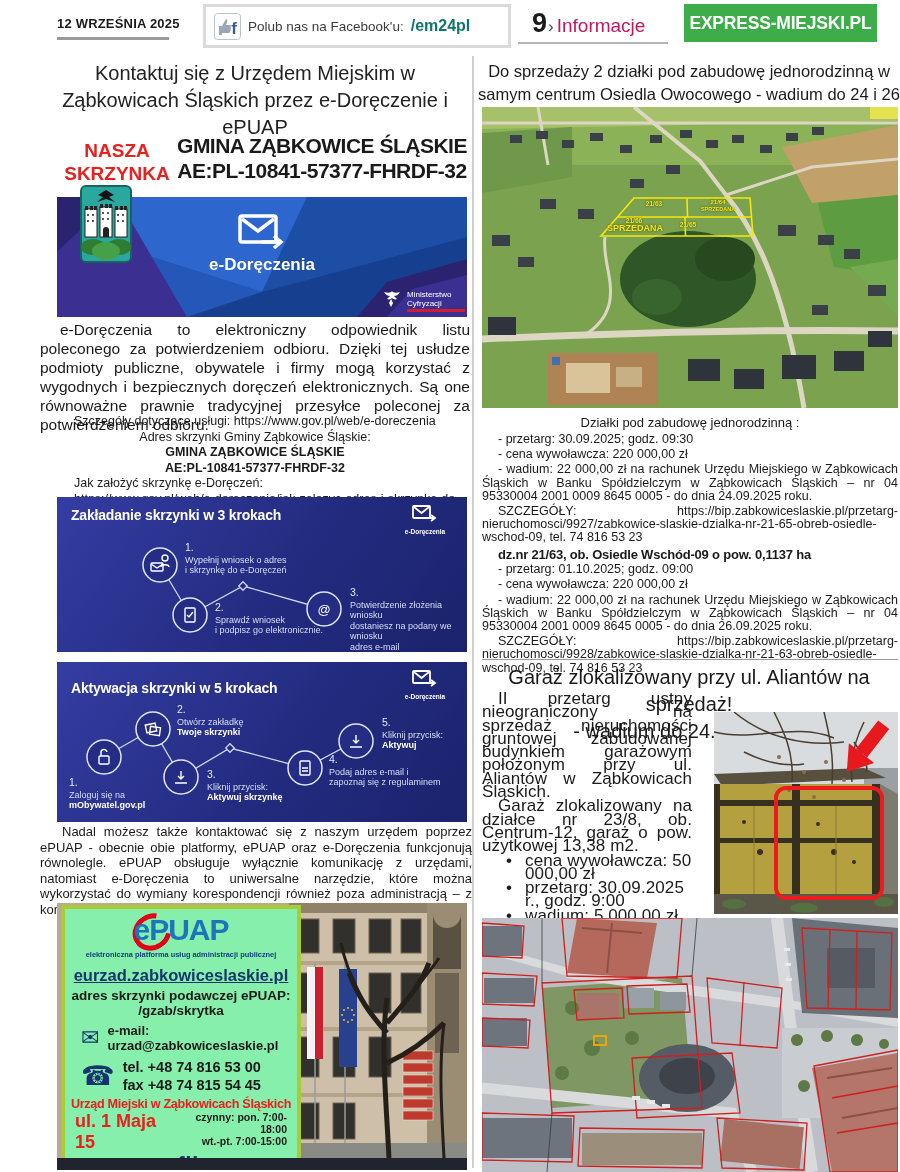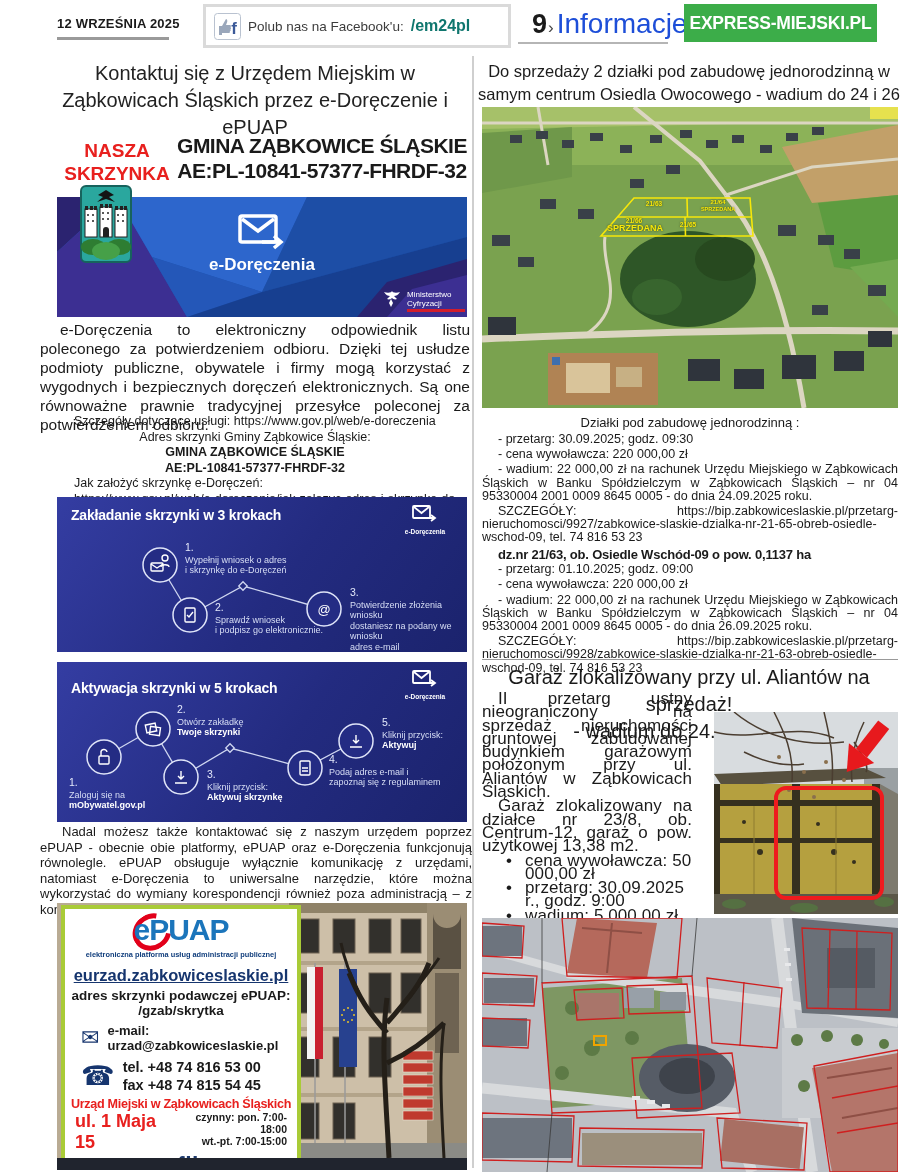--- a/index.html
+++ b/index.html
@@ -10,21 +10,21 @@
   
   #hdr-date{left:57px;top:16px;font-size:13px;font-weight:bold;letter-spacing:.2px;}
   #hdr-date-rule{left:57px;top:37px;width:112px;height:3px;background:#9a9a9a;}
   #fb-box{left:203px;top:4px;width:294px;height:38px;border:3px solid #dadada;background:#fff;
           display:flex;align-items:center;gap:7px;padding-left:8px;box-sizing:content-box;}
   #fb-box .fb-label{font-size:13.5px;color:#3c3c3c;}
   #fb-box .fb-handle{font-size:16px;font-weight:bold;color:#0f766e;}
   #page-info{left:532px;top:8px;display:flex;align-items:baseline;}
   #page-info .num{font-size:27px;font-weight:bold;}
   #page-info .chev{font-size:17px;color:#444;margin:0 3px 0 1px;}
-  #page-info .sec{font-size:28px;color:#1d4ed8;}
+  #page-info .sec{font-size:19px;color:#be185d;}
   #page-info-rule{left:518px;top:42px;width:150px;height:2px;background:#b5b5b5;}
   #brand-box{left:684px;top:4px;width:193px;height:38px;background:#3cad49;color:#fff;
              display:flex;align-items:center;justify-content:center;font-size:17.5px;
              font-weight:bold;letter-spacing:-.2px;}
   #col-divider{left:472px;top:56px;width:2px;height:1112px;background:#cfcfcf;}
 
   
   #l-title{left:40px;top:60px;width:430px;text-align:center;font-size:20px;line-height:27px;color:#222;}
   #badge-red{left:60px;top:139px;width:114px;color:#e8201e;font-weight:bold;font-size:19px;
              line-height:23px;text-align:center;}
@@ -52,21 +52,21 @@
   .ig-logo .lg-lbl{color:#fff;font-size:6.5px;font-weight:bold;display:block;margin-top:1px;}
   .ig-step{position:absolute;color:#d7def5;font-size:9px;line-height:10.5px;}
   .ig-step .n{font-size:10.5px;margin-bottom:2px;color:#e4e9fb;}
   .ig-step .bb{font-weight:bold;color:#fff;}
   #para2{left:40px;top:824px;width:432px;font-size:13px;line-height:15.5px;text-align:justify;
          text-indent:22px;}
 
   
   #photo-strip{left:57px;top:903px;width:410px;height:255px;background:#b9ab93;}
   #building-photo{position:absolute;left:232px;top:0;width:178px;height:255px;}
-  #epuap-card{position:absolute;left:4px;top:2px;width:232px;height:250px;background:#ffffff;
+  #epuap-card{position:absolute;left:4px;top:2px;width:232px;height:250px;background:#86efac;
               border:4px solid #a9cb37;display:flex;flex-direction:column;align-items:center;
               overflow:hidden;}
   #epuap-logo{position:relative;height:40px;margin-top:1px;width:150px;text-align:center;}
   #epuap-logo .swoosh{position:absolute;left:26px;top:4px;width:30px;height:26px;border:5px solid #e2001a;
               border-right-color:transparent;border-radius:50%;transform:rotate(-35deg);}
   #epuap-logo .lgtxt{position:relative;font-size:30px;font-weight:bold;color:#1b75bb;
               letter-spacing:-1px;line-height:40px;}
   #epuap-sub{font-size:7.4px;font-weight:bold;color:#123f7d;margin-top:0;}
   #epuap-rule{width:204px;height:2px;background:#8aa83e;margin:4px 0 3px;}
   #epuap-url{font-size:16.5px;font-weight:bold;color:#16356e;text-decoration:underline;}

